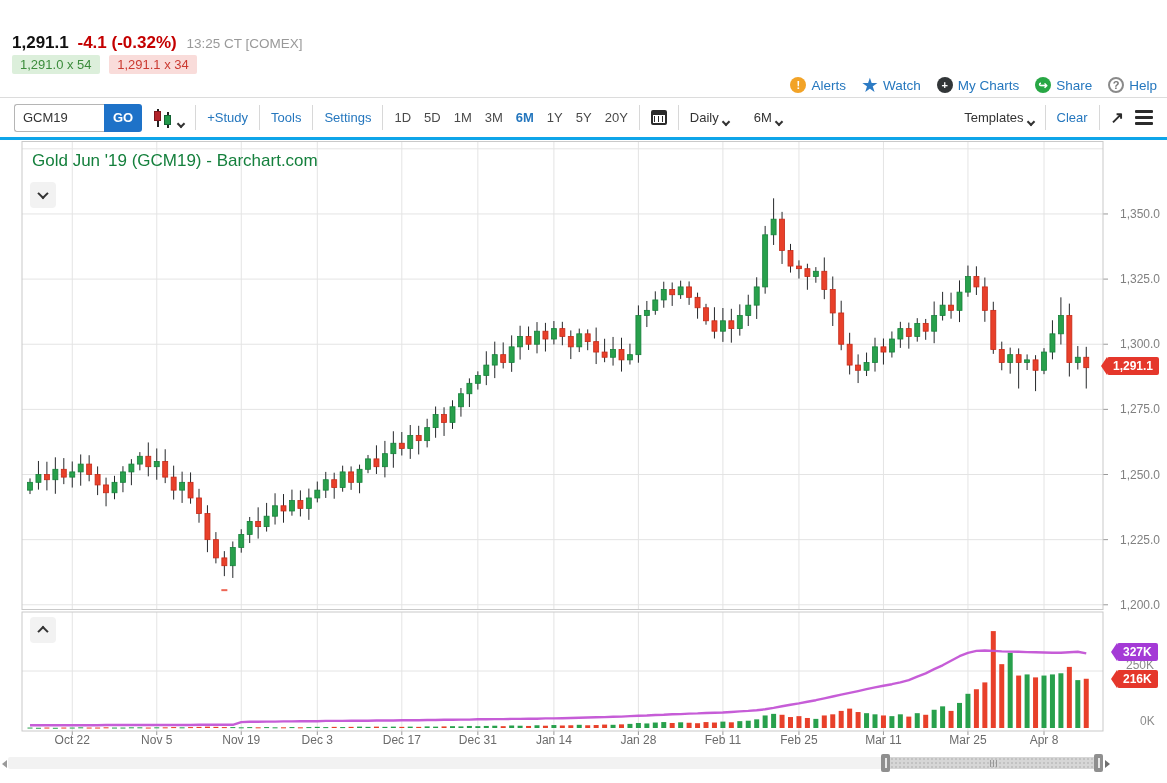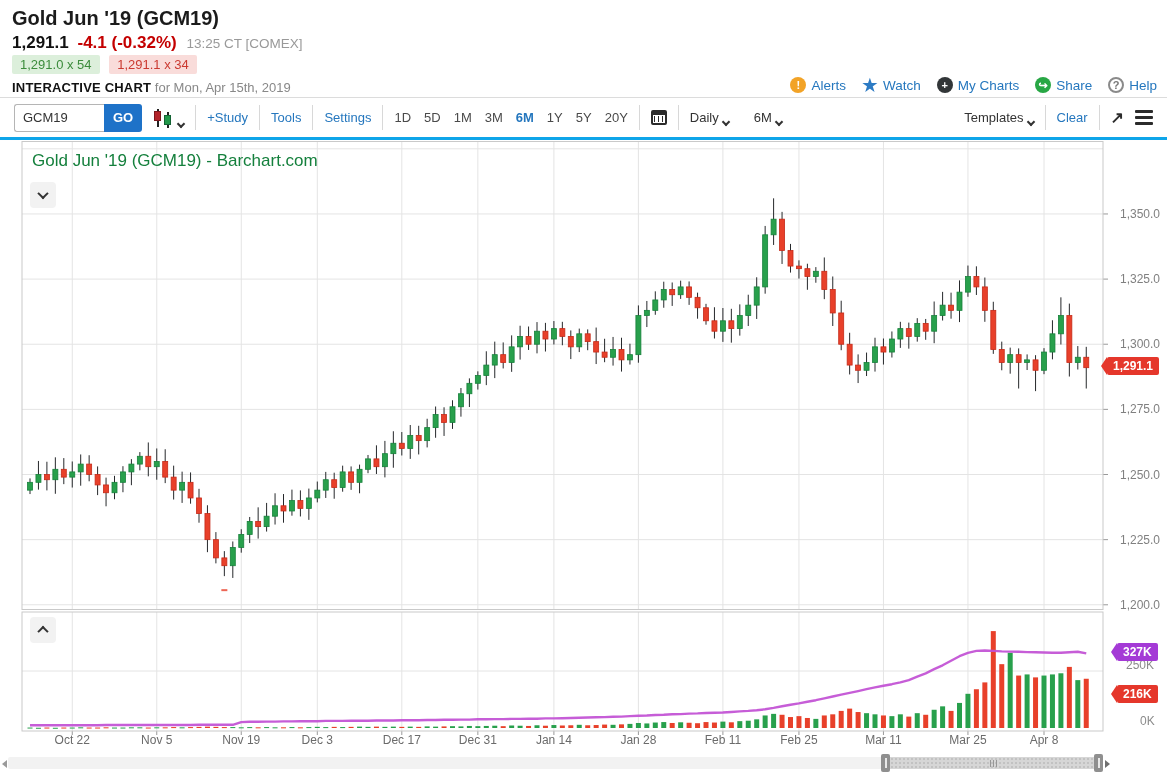--- a/index.html
+++ b/index.html
@@ -97,33 +97,28 @@
   .hs-handle.left { left:881px; } .hs-handle.right { left:1094px; }
   .hs-arrow { position:absolute; top:8px; width:0; height:0; cursor:pointer; }
   .hs-arrow.left { left:2px; border-top:4px solid transparent; border-bottom:4px solid transparent; border-right:5px solid #9a9a9a; }
   .hs-arrow.right { left:1105px; border-top:4px solid transparent; border-bottom:4px solid transparent; border-left:5px solid #6f6f6f; }
 </style>
 </head>
 <body>
 
 <div class="page">
 
-  <div class="hdr-title">Gold Jun '19 (GCM19)</div>
   <div class="price-line">
     <span class="price-last">1,291.1</span>
     <span class="price-chg">-4.1 (-0.32%)</span>
     <span class="price-session">13:25 CT [COMEX]</span>
   </div>
   <div class="quote-badges">
     <span class="bid-badge">1,291.0 x 54</span>
     <span class="ask-badge">1,291.1 x 34</span>
-  </div>
-  <div class="subhead">
-    <b>INTERACTIVE CHART</b>
-    <span>for Mon, Apr 15th, 2019</span>
   </div>
   <div class="hdr-links">
     <span class="hdr-link">
       <span class="cicon alerts">!</span>
       <span>Alerts</span>
     </span>
     <span class="hdr-link">
       <span class="cicon star">★</span>
       <span>Watch</span>
     </span>
@@ -664,21 +659,21 @@
     <button class="collapse-btn collapse-main">
         <span class="cv"></span>
       </button>
     <button class="collapse-btn collapse-vol">
         <span class="cv"></span>
       </button>
 
     <span class="tag-badge tag-red" style="left:1107px; top:216px;">1,291.1</span>
     <span class="tag-badge tag-purple" style="left:1117px; top:502px;">327K</span>
     <span class="ax-label" style="left:1126px; top:517px;">250K</span>
-    <span class="tag-badge tag-red" style="left:1117px; top:544px;">216K</span>
+    <span class="tag-badge tag-red" style="left:1117px; top:529px;">216K</span>
     <span class="ax-label" style="left:1140px; top:573px;">0K</span>
 
     <div class="hscroll">
       <div class="hs-track"></div>
       <div class="hs-slider">
           <span class="hs-grip"></span>
         </div>
       <div class="hs-handle left"></div>
       <div class="hs-handle right"></div>
       <div class="hs-arrow left"></div>

